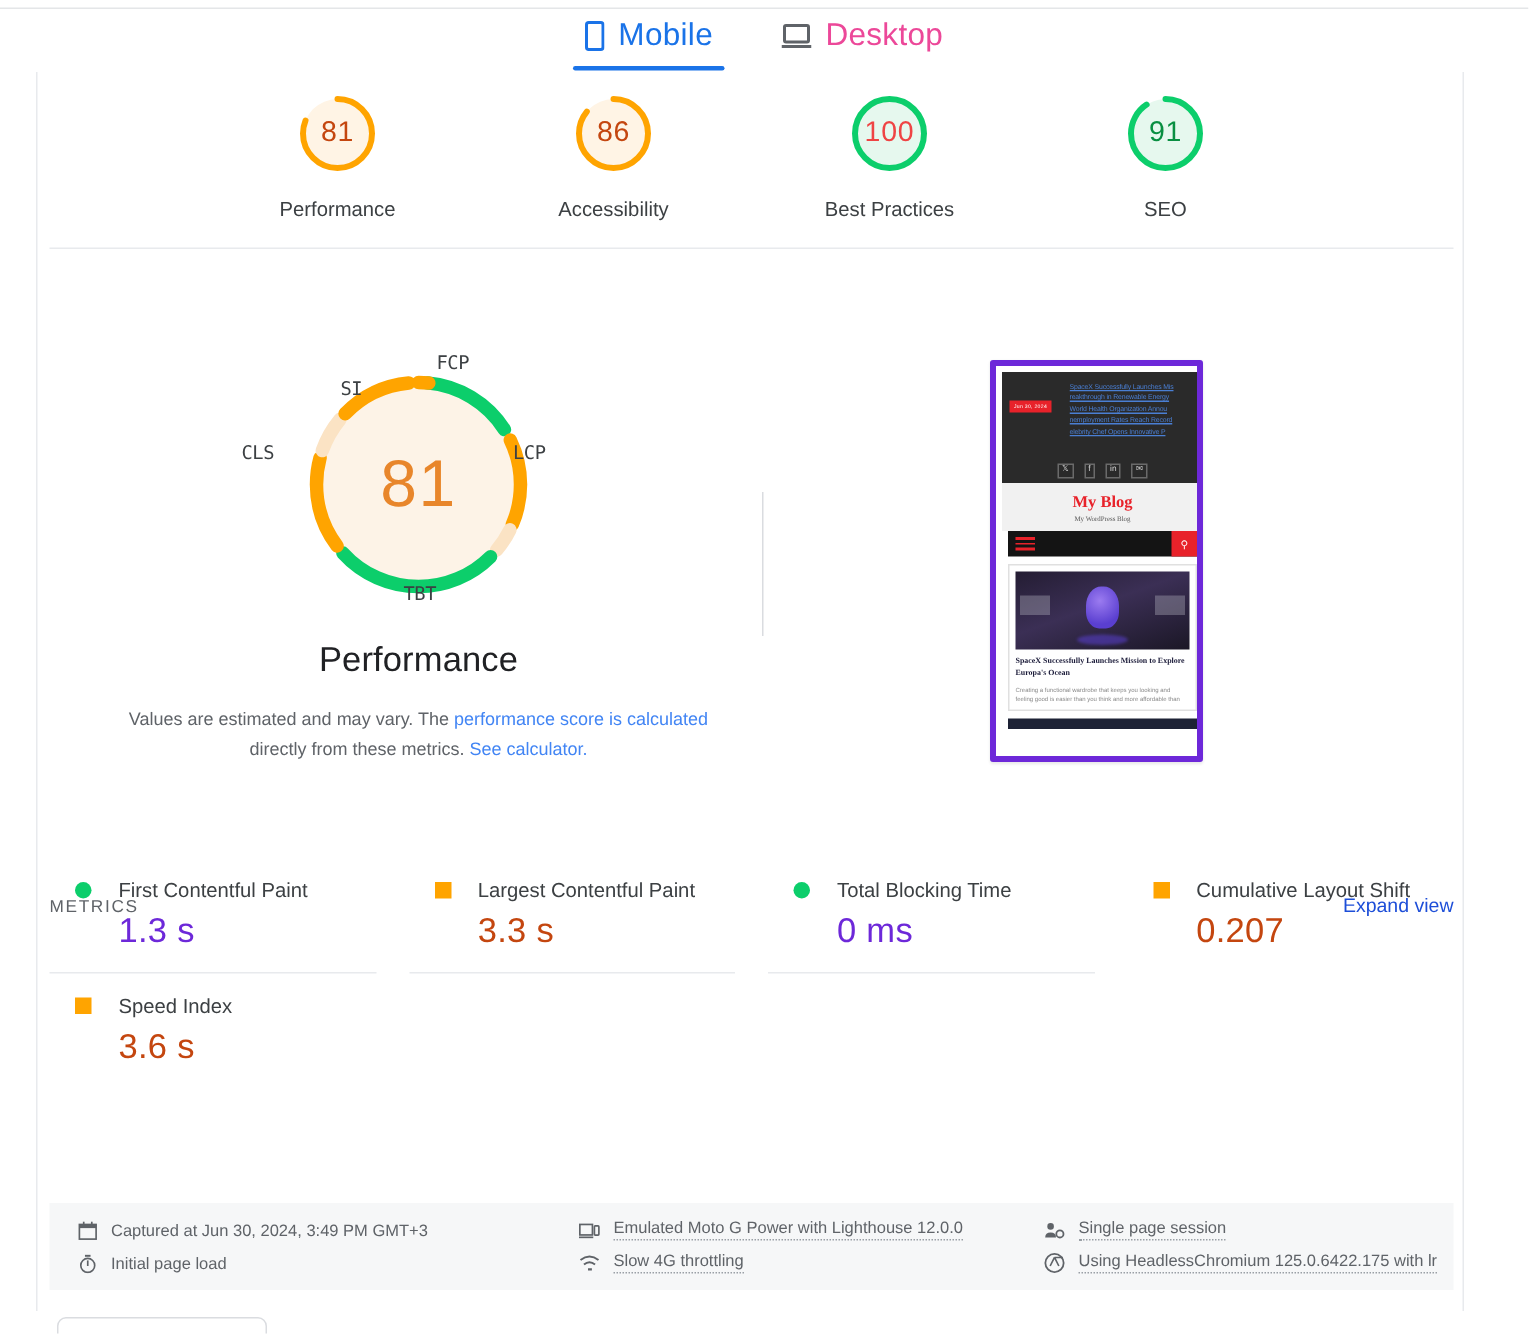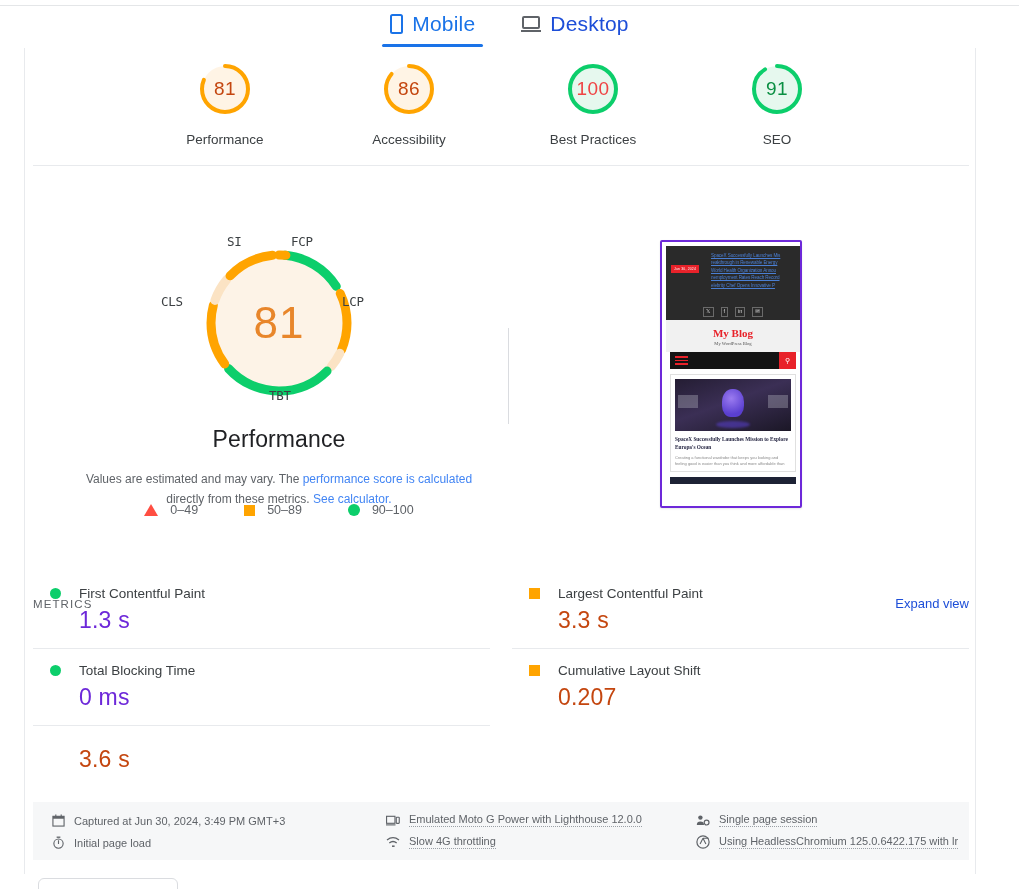--- a/index.html
+++ b/index.html
@@ -23,21 +23,21 @@
   .tabs {
     position: absolute; left: 0; top: 12px; width: 1019px; height: 40px;
     display: flex; justify-content: center; align-items: flex-start; gap: 30px;
   }
   .tab {
     display: flex; align-items: center; gap: 9px;
     padding: 0 8px 11px 8px;
     cursor: pointer; position: relative;
     font-size: 21px; letter-spacing: .2px;
   }
-  .tab .tab-label { color: #1d4ed8; }
+  .tab .tab-label { color: #ec4899; }
   .tab.active .tab-label { color: #1a73e8; }
   .tab.active .tab-underline {
     position: absolute; left: 0; right: 0; bottom: 0; height: 3px;
     background: #1a73e8; border-radius: 2px;
   }
   .ico { display: inline-flex; align-items: center; justify-content: center; }
 
   
   .card {
     position: absolute; left: 24px; top: 48px; width: 952px; height: 826px;
@@ -93,21 +93,21 @@
   .legend .item { display: flex; align-items: center; gap: 12px; font-size: 12.5px; color: #5f6368; }
   .tri { width: 0; height: 0; border-left: 7px solid transparent; border-right: 7px solid transparent; border-bottom: 12px solid #ff4e42; }
   .sq { width: 11px; height: 11px; background: #ffa400; }
   .ci { width: 12px; height: 12px; border-radius: 50%; background: #0cce6b; }
 
   .v-divider { position: absolute; left: 483px; top: 280px; width: 1px; height: 96px; background: #dadce0; }
 
   
   .phone {
     position: absolute; left: 635px; top: 192px; width: 142px; height: 268px;
-    background: #fff; border: 2px solid #6d28d9; border-radius: 2px;
+    background: #fff; border: 4px solid #6d28d9; border-radius: 2px;
     overflow: hidden; box-shadow: 0 1px 2px rgba(60,64,67,.12);
     display: flex; flex-direction: column;
   }
   .ph-inner { margin: 4px; width: 134px; height: 258px; overflow: hidden; background:#fff; }
   .ph-hero { background: #2a2a2a; height: 58px; position: relative; padding: 6px 4px; }
   .ph-date {
     position: absolute; left: 5px; top: 19px; background: #e8222a; color: #fff;
     font-size: 3.4px; padding: 2px 3px; letter-spacing: .2px; white-space: nowrap;
   }
   .ph-head-lines { margin-left: 41px; }
@@ -146,21 +146,21 @@
   
   .metrics-head {
     position: absolute; left: 8px; top: 500px; width: 936px;
     display: flex; justify-content: space-between; align-items: baseline; margin-top: 48px;
   }
   .metrics-head .m-title { font-size: 11.5px; letter-spacing: 1.1px; color: #5f6368; }
   .metrics-head .m-expand { font-size: 13px; color: #1d4ed8; cursor: pointer; }
 
   .metrics-grid {
     position: absolute; left: 8px; top: 524px; width: 936px;
-    display: grid; grid-template-columns: 1fr 1fr; column-gap: 22px;
+    display: grid; grid-template-columns: 1fr 1fr 1fr 1fr; column-gap: 22px;
   }
   .metric { padding: 14px 0 14px 0; border-bottom: 1px solid #e8eaed; }
   .metric.last-l, .metric.last-r { border-bottom: none; }
   .metric .m-row { display: flex; align-items: center; gap: 18px; }
   .metric .m-name { font-size: 13.5px; color: #3c4043; }
   .metric .m-val { font-size: 23px; margin-top: 6px; margin-left: 46px; letter-spacing: .2px; }
   .dot-g { width: 11px; height: 11px; border-radius: 50%; background: #0cce6b; margin-left: 17px; flex: 0 0 auto; }
   .sq-o { width: 11px; height: 11px; background: #ffa400; margin-left: 17px; flex: 0 0 auto; }
   .good { color: #6d28d9; } .avg { color: #c4460f; }
 
@@ -275,48 +275,34 @@
           <circle cx="120" cy="95" r="68" fill="none" stroke="#0cce6b" stroke-width="9" stroke-linecap="round" stroke-dasharray="110 365" stroke-dashoffset="-160" transform="rotate(-90 120 95)"></circle>
 
           <circle cx="120" cy="95" r="68" fill="none" stroke="#ffa400" stroke-width="9" stroke-linecap="round" stroke-dasharray="62 365" stroke-dashoffset="-276" transform="rotate(-90 120 95)"></circle>
 
           <circle cx="120" cy="95" r="68" fill="none" stroke="#fbe3c4" stroke-width="9" stroke-linecap="round" stroke-dasharray="24 365" stroke-dashoffset="-343" transform="rotate(-90 120 95)"></circle>
 
           <circle cx="120" cy="95" r="68" fill="none" stroke="#ffa400" stroke-width="9" stroke-linecap="round" stroke-dasharray="48 365" stroke-dashoffset="-372" transform="rotate(-90 120 95)"></circle>
         </svg>
         <div class="big-val">81</div>
 
-        <div class="gauge-label" style="left:68px; top:6px;">SI</div>
+        <div class="gauge-label" style="left:68px; top:23px;">SI</div>
         <div class="gauge-label" style="left:132px; top:6px;">FCP</div>
         <div class="gauge-label" style="left:183px; top:66px;">LCP</div>
         <div class="gauge-label" style="left:110px; top:160px;">TBT</div>
         <div class="gauge-label" style="left:2px; top:66px;">CLS</div>
       </div>
 
       <div class="perf-title">Performance</div>
 
       <div class="perf-note">
         <span>Values are estimated and may vary. The </span><a href="#">performance score is calculated</a><span> directly from these metrics. </span><a href="#">See calculator.</a>
       </div>
     </div>
 
-    <div class="legend">
-      <div class="item">
-        <span class="tri"></span>
-        <span>0–49</span>
-      </div>
-      <div class="item">
-        <span class="sq"></span>
-        <span>50–89</span>
-      </div>
-      <div class="item">
-        <span class="ci"></span>
-        <span>90–100</span>
-      </div>
-    </div>
 
     <div class="v-divider"></div>
 
     <div class="phone">
       <div class="ph-inner">
 
         <div class="ph-hero">
           <div class="ph-date">Jun 30, 2024</div>
           <div class="ph-head-lines">
             <div>SpaceX Successfully Launches Mis</div>
@@ -396,20 +382,24 @@
 
       <div class="metric last-r">
         <div class="m-row">
           <span class="sq-o"></span>
           <span class="m-name">Cumulative Layout Shift</span>
         </div>
         <div class="m-val avg">0.207</div>
       </div>
 
       <div class="metric last-l">
+        <div class="m-row">
+          <span class="sq-o"></span>
+          <span class="m-name">Speed Index</span>
+        </div>
         <div class="m-val avg">3.6 s</div>
       </div>
 
       <div></div>
     </div>
 
     <div class="meta">
 
       <div class="col">
         <div class="mrow">

